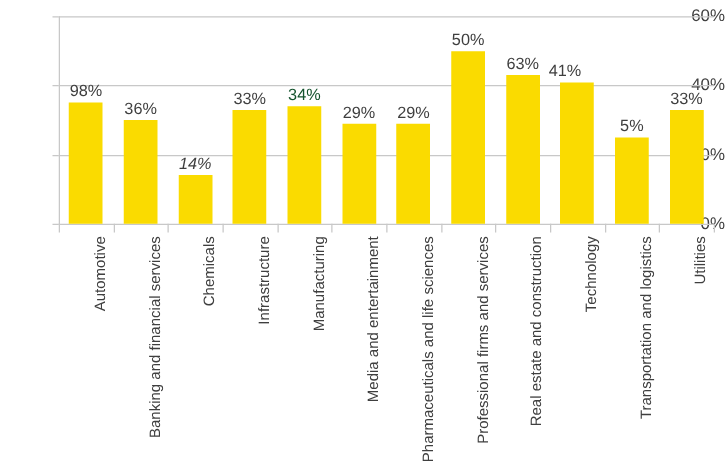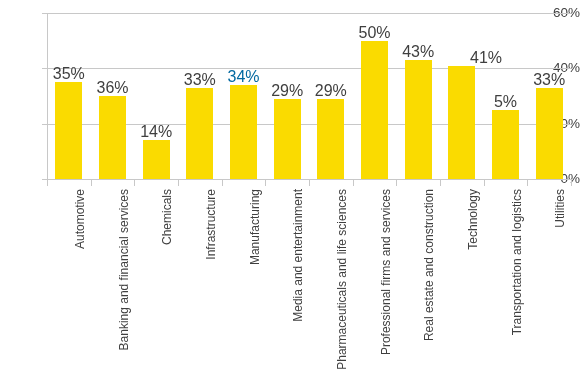--- a/index.html
+++ b/index.html
@@ -64,21 +64,21 @@
   .bar {
     position: absolute;
     bottom: 0;
     width: 27px;
     background: #FADB00;
   }
   .bar-value {
     position: absolute;
     width: 52px;
     text-align: center;
-    font-size: 16px;
+    font-size: 13px;
     color: #3f3f3f;
     line-height: 1;
     white-space: nowrap;
   }
 
   
   .xtick {
     position: absolute;
     top: 179px;
     width: 1px;
@@ -133,30 +133,30 @@
         <div class="bar" title="Pharmaceuticals and life sciences 29%" style="left: 270.333px; height: 80.2333px; background: rgb(250, 219, 0);"></div>
         <div class="bar" title="Professional firms and  services 50%" style="left: 314px; height: 138.333px; background: rgb(250, 219, 0);"></div>
         <div class="bar" title="Real estate and construction 43%" style="left: 357.667px; height: 118.967px; background: rgb(250, 219, 0);"></div>
         <div class="bar" title="Technology 41%" style="left: 401.333px; height: 113.433px; background: rgb(250, 219, 0);"></div>
         <div class="bar" title="Transportation and logistics 25%" style="left: 445px; height: 69.1667px; background: rgb(250, 219, 0);"></div>
         <div class="bar" title="Utilities 33%" style="left: 488.667px; height: 91.3px; background: rgb(250, 219, 0);"></div>
       </div>
   </div>
 
   <div id="value-labels">
-      <div class="bar-value" style="left: 42.8333px; top: 66.1667px; color: rgb(63, 63, 63);">35%</div>
+      <div class="bar-value" style="left: 42.8333px; top: 66.1667px; color: rgb(63, 63, 63);">98%</div>
       <div class="bar-value" style="left: 86.5px; top: 80px; color: rgb(63, 63, 63);">36%</div>
-      <div class="bar-value" style="left: 130.167px; top: 124.267px; color: rgb(63, 63, 63);">14%</div>
+      <div class="bar-value" style="left: 130.167px; top: 124.267px; color: rgb(63, 63, 63); font-style: italic;">14%</div>
       <div class="bar-value" style="left: 173.833px; top: 71.7px; color: rgb(63, 63, 63);">33%</div>
-      <div class="bar-value" style="left: 217.5px; top: 68.9333px; color: #0369a1;">34%</div>
+      <div class="bar-value" style="left: 217.5px; top: 68.9333px; color: #14532d;">34%</div>
       <div class="bar-value" style="left: 261.167px; top: 82.7667px; color: rgb(63, 63, 63);">29%</div>
       <div class="bar-value" style="left: 304.833px; top: 82.7667px; color: rgb(63, 63, 63);">29%</div>
       <div class="bar-value" style="left: 348.5px; top: 24.6667px; color: rgb(63, 63, 63);">50%</div>
-      <div class="bar-value" style="left: 392.167px; top: 44.0333px; color: rgb(63, 63, 63);">43%</div>
-      <div class="bar-value" style="left: 460px; top: 49.5667px; color: rgb(63, 63, 63);">41%</div>
+      <div class="bar-value" style="left: 392.167px; top: 44.0333px; color: rgb(63, 63, 63);">63%</div>
+      <div class="bar-value" style="left: 426px; top: 49.5667px; color: rgb(63, 63, 63);">41%</div>
       <div class="bar-value" style="left: 479.5px; top: 93.8333px; color: rgb(63, 63, 63);">5%</div>
       <div class="bar-value" style="left: 523.167px; top: 71.7px; color: rgb(63, 63, 63);">33%</div>
     </div>
 
   <div id="x-ticks">
       <div class="xtick" style="left: 47px;"></div>
       <div class="xtick" style="left: 90.6667px;"></div>
       <div class="xtick" style="left: 134.333px;"></div>
       <div class="xtick" style="left: 178px;"></div>
       <div class="xtick" style="left: 221.667px;"></div>

